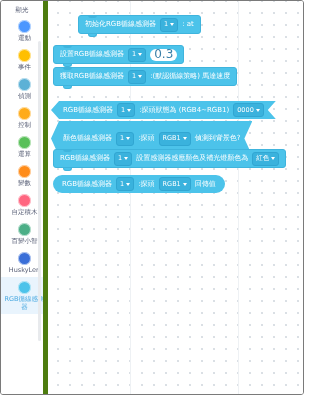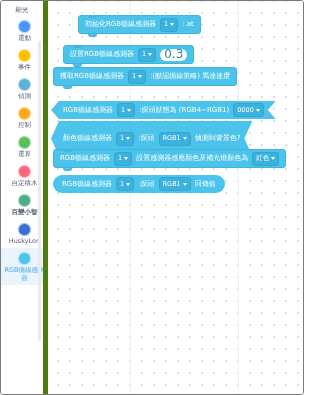--- a/index.html
+++ b/index.html
@@ -184,24 +184,28 @@
         </div>
         <div class="cat" style="padding-top: 4px; padding-bottom: 3px;">
           <div class="dot" style="background: rgb(255, 171, 25);"></div>
           <div class="clabel">控制</div>
         </div>
         <div class="cat" style="padding-top: 4px; padding-bottom: 3px;">
           <div class="dot" style="background: rgb(89, 192, 89);"></div>
           <div class="clabel">運算</div>
         </div>
         <div class="cat" style="padding-top: 4px; padding-bottom: 3px;">
+          <div class="dot" style="background: rgb(255, 140, 26);"></div>
+          <div class="clabel">變數</div>
+        </div>
+        <div class="cat" style="padding-top: 4px; padding-bottom: 3px;">
           <div class="dot" style="background: rgb(255, 102, 128);"></div>
           <div class="clabel">自定積木</div>
         </div>
-        <div class="cat" style="padding-top: 4px; padding-bottom: 3px; font-weight: bold;">
+        <div class="cat" style="padding-top: 4px; padding-bottom: 3px;">
           <div class="dot" style="background: rgb(76, 175, 135);"></div>
           <div class="clabel">百變小智</div>
         </div>
         <div class="cat" style="padding-top: 4px; padding-bottom: 3px;">
           <div class="dot" style="background: rgb(58, 111, 216);"></div>
           <div class="clabel">HuskyLen</div>
         </div>
         <div class="cat selected wrap" style="padding-top: 4px; padding-bottom: 3px;">
           <div class="dot" style="background: rgb(76, 195, 234);"></div>
           <div class="clabel">RGB循線感測器</div>
@@ -215,21 +219,21 @@
     <div class="vsep" style="left:190px"></div>
     <div id="blocks-layer">
         <div class="blk stack" style="left: 18px; top: 14px; margin-left: 12px;">
           <span class="txt">初始化RGB循線感測器</span>
           <span class="dd">
             <span>1</span>
             <span class="caret"></span>
           </span>
           <span class="txt">: at</span>
         </div>
-        <div class="blk stack" style="left: 15px; top: 44px;">
+        <div class="blk stack" style="left: 5px; top: 44px;">
           <span class="txt">設置RGB循線感測器</span>
           <span class="dd">
             <span>1</span>
             <span class="caret"></span>
           </span>
           <span class="num">0.3</span>
         </div>
         <div class="blk stack" style="left: 5px; top: 66px;">
           <span class="txt">獲取RGB循線感測器</span>
           <span class="dd">

